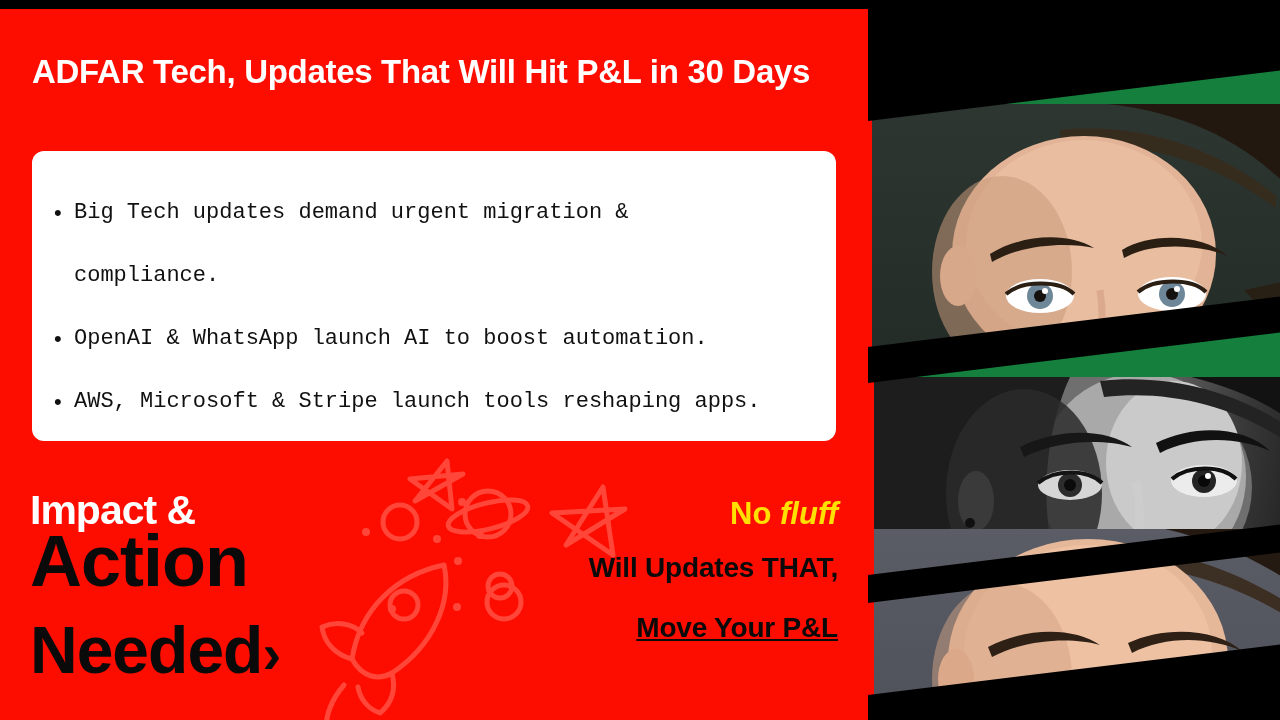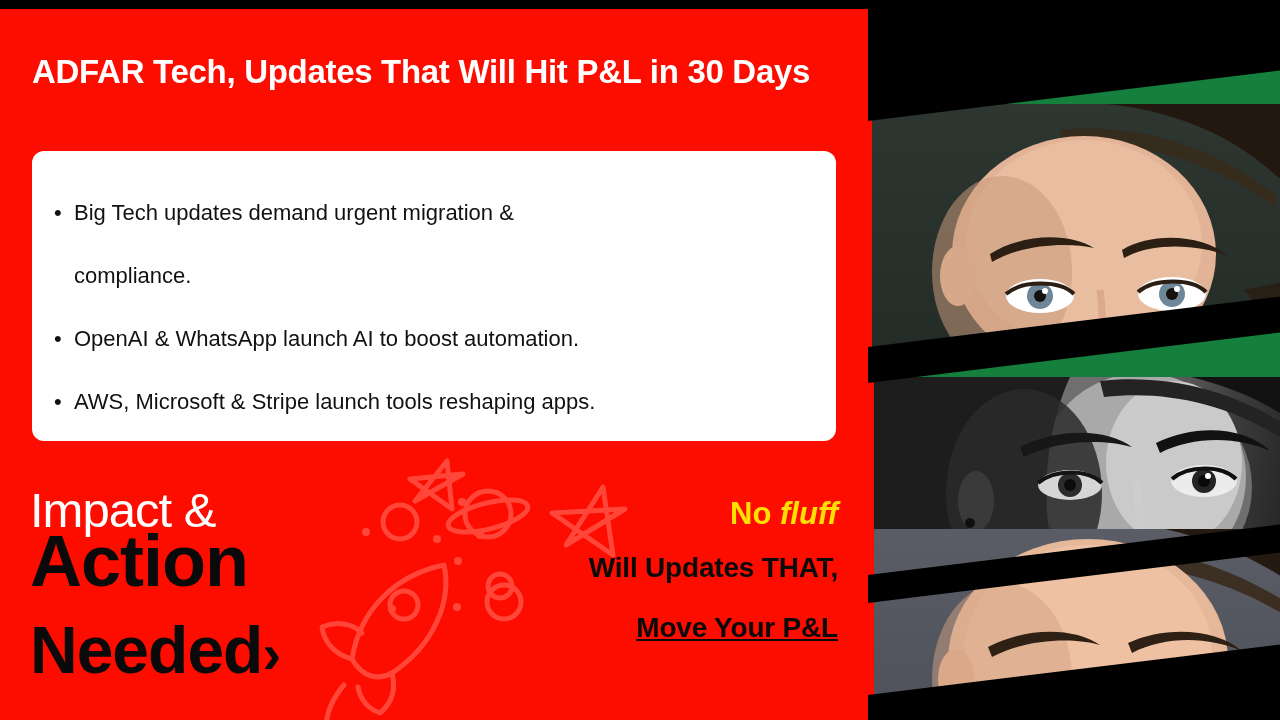--- a/index.html
+++ b/index.html
@@ -72,32 +72,32 @@
     font-weight:300;
     line-height:63px;
   }
   .bullet .dot {
     flex:0 0 auto;
     width:20px;
     text-align:left;
     font-size:22px;
     line-height:63px;
   }
-  .bullet .btext { flex:1 1 auto; }
+  .bullet .btext { flex:1 1 auto;font-family:Liberation Mono, monospace; }
   .bullet.cont .dot { visibility:hidden; }
 
   
   .slogan {
     position:absolute;
     left:30px; top:475px;
     z-index:30;
   }
   .slogan-1 {
-    font-size:49px;
-    font-weight:normal;
+    font-size:41px;
+    font-weight:bold;
     color:#ffffff;
     line-height:52px;
     letter-spacing:-1px;
   }
   .slogan-2 {
     font-size:72px;
     font-weight:bold;
     color:#0a0a0a;
     line-height:62px;
     letter-spacing:-1px;

